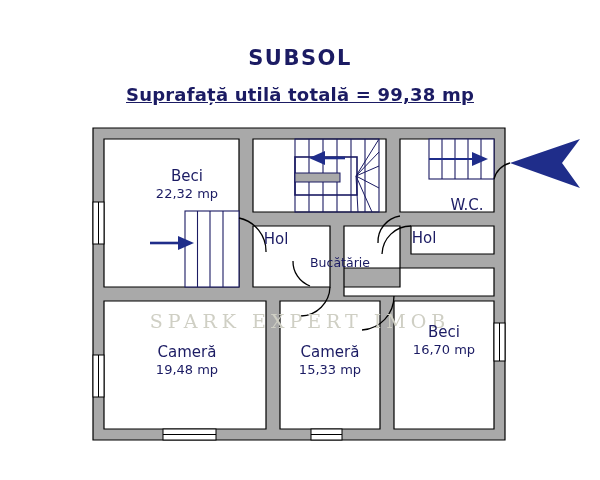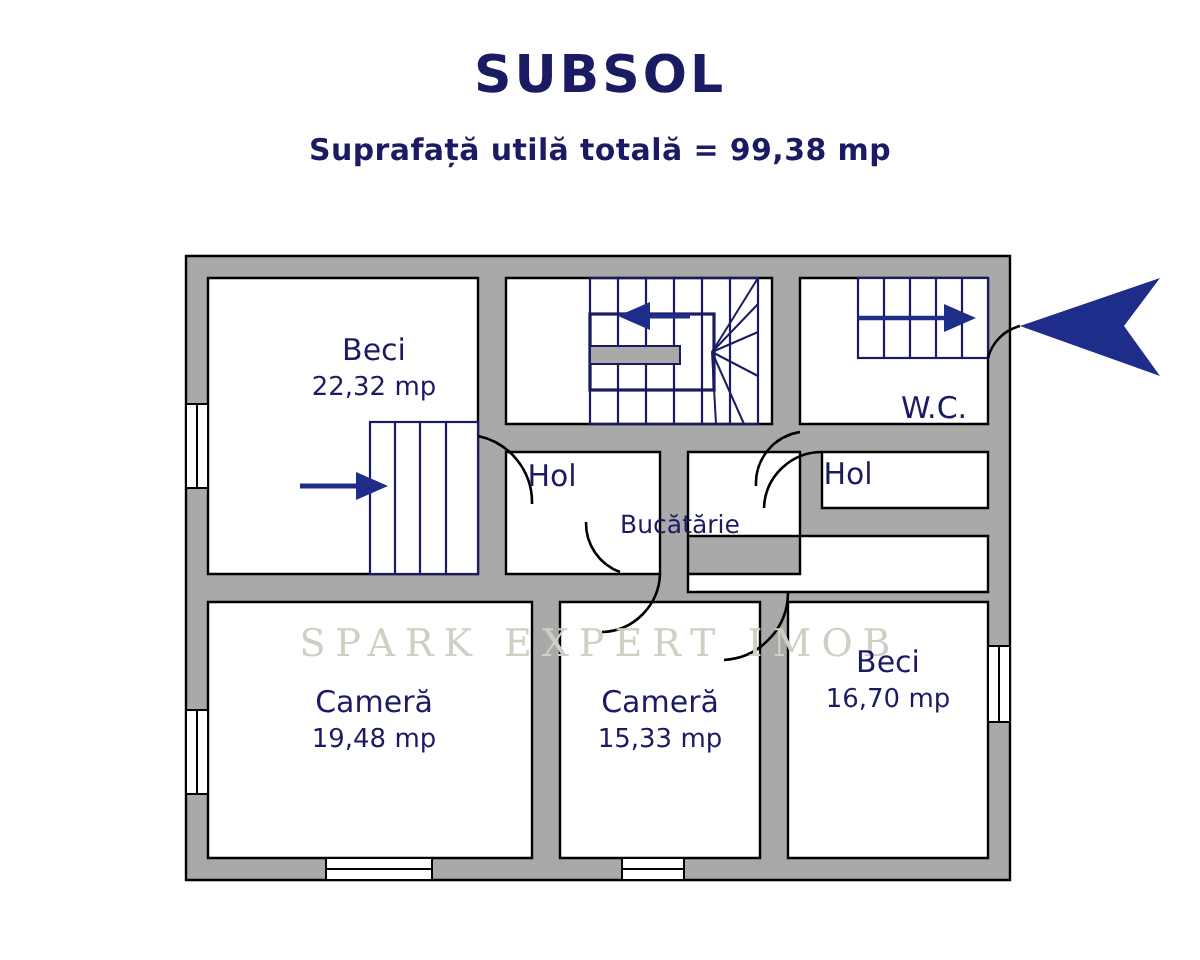--- a/index.html
+++ b/index.html
@@ -22,31 +22,33 @@
   }
   .title-block {
     position: absolute;
     left: 0;
     top: 24px;
     width: 600px;
     text-align: center;
     color: #1b1b63;
   }
   .title-main {
-    font-size: 26px;
+    font-size: 21px;
     font-weight: bold;
     letter-spacing: 1.5px;
     line-height: 28px;
+    margin-top: 20px;
   }
   .title-sub {
-    font-size: 15px;
+    font-size: 18px;
     font-weight: bold;
     line-height: 30px;
     margin-top: 8px;
     letter-spacing: 0.2px;
+    text-decoration: underline;
   }
   #plan-svg {
     position: absolute;
     left: 0;
     top: 0;
   }
   .room-label {
     fill: #1b1b63;
     font-family: "DejaVu Sans", sans-serif;
     text-anchor: middle;

